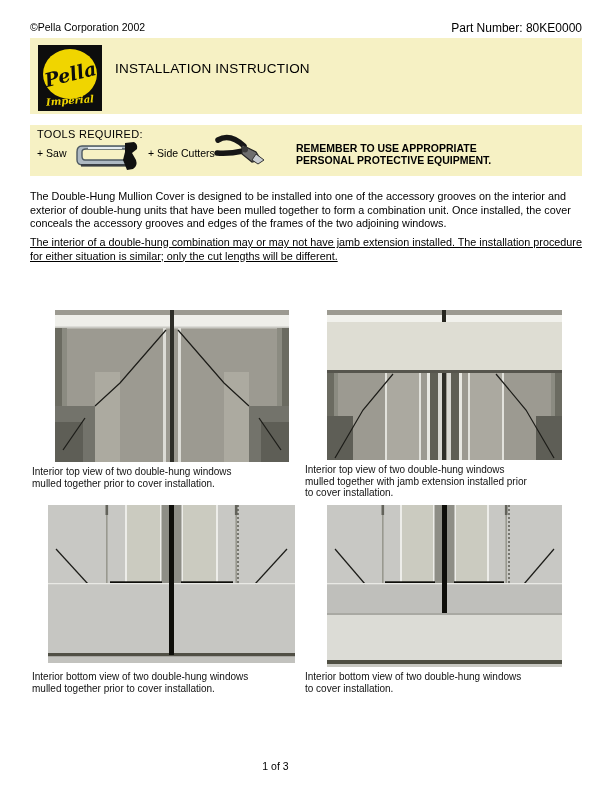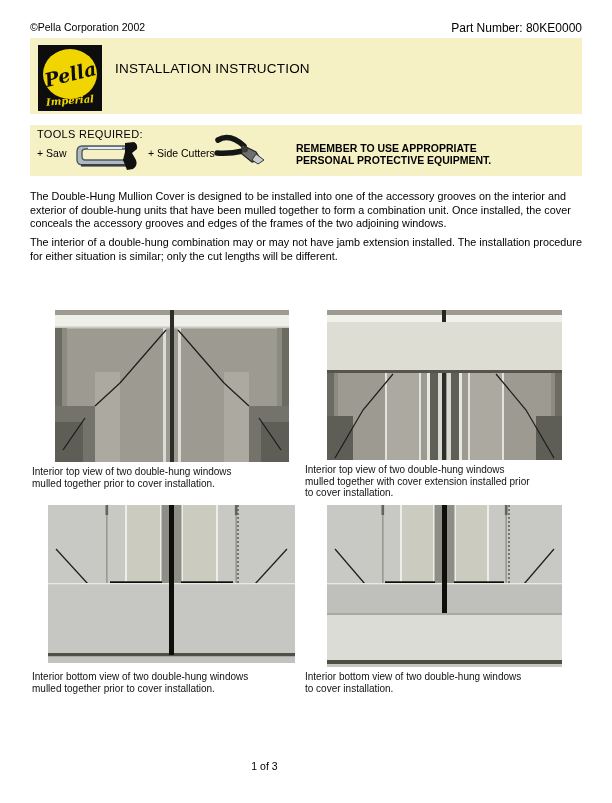--- a/index.html
+++ b/index.html
@@ -22,30 +22,30 @@
   .tools-band{left:30px;top:125px;width:552px;height:51px;background:#F6F1C4;}
   .tools-heading{position:absolute;left:7px;top:3px;font-size:11px;letter-spacing:.3px;}
   .tool-label-saw{position:absolute;left:7px;top:22px;font-size:10.5px;}
   .saw-svg{position:absolute;left:42px;top:15px;}
   .tool-label-cutters{position:absolute;left:118px;top:22px;font-size:10.5px;}
   .cutters-svg{position:absolute;left:184px;top:7px;}
   .safety-note{position:absolute;left:266px;top:17px;width:218px;font-weight:bold;font-size:10.5px;line-height:12px;}
   
   .para{left:30px;width:554px;font-size:10.8px;line-height:13.6px;}
   .para1{top:190px;}
-  .para2{top:236px;}
+  .para2{top:236px;text-decoration:underline;}
   
   .fig-svg{display:block;}
   .fig-caption{font-size:10px;line-height:11.5px;text-align:left;color:#111;}
   .cap1{left:32px;top:466px;width:280px;}
   .cap2{left:305px;top:464px;width:280px;}
   .cap3{left:32px;top:671px;width:280px;}
   .cap4{left:305px;top:671px;width:280px;}
   
-  .footer{left:0;top:760px;width:529px;text-align:center;font-size:10.5px;}
+  .footer{left:11px;top:760px;width:529px;text-align:center;font-size:10.5px;}
 </style>
 </head>
 <body>
 
 <div class="page">
 
   <div class="abs copyright">©Pella Corporation 2002</div>
   <div class="abs partnum">Part Number: 80KE0000</div>
 
   <div class="abs title-band">
@@ -125,21 +125,21 @@
         <rect x="111" y="63" width="4" height="87" fill="#D8D8D2"></rect>
         <polyline points="66,64 36,100 8,148" fill="none" stroke="#1C1C18" stroke-width="1.2"></polyline>
       </g>
       <use href="#f2half" transform="translate(235,0) scale(-1,1)"></use>
     </g>
     <rect x="115" y="0" width="4" height="12" fill="#26261F"></rect>
     <rect x="115" y="63" width="4" height="87" fill="#2E2E28"></rect>
   </svg>
   <div class="abs fig-caption cap2">
     <div>Interior top view of two double-hung windows</div>
-    <div>mulled together with cover extension installed prior</div>
+    <div>mulled together with jamb extension installed prior</div>
     <div>to cover installation.</div>
   </div>
 
   <svg class="abs fig-svg" style="left:48px;top:505px;" width="247" height="158" viewBox="0 0 247 158">
     <rect width="247" height="158" fill="#C8C8C4"></rect>
     <g>
       <g id="f3half">
         <rect x="113" y="0" width="10" height="78" fill="#8E8E86"></rect>
         <rect x="77" y="0" width="2" height="78" fill="#EDEDE9"></rect>
         <rect x="79" y="0" width="33" height="78" fill="#CBCBC0"></rect>

